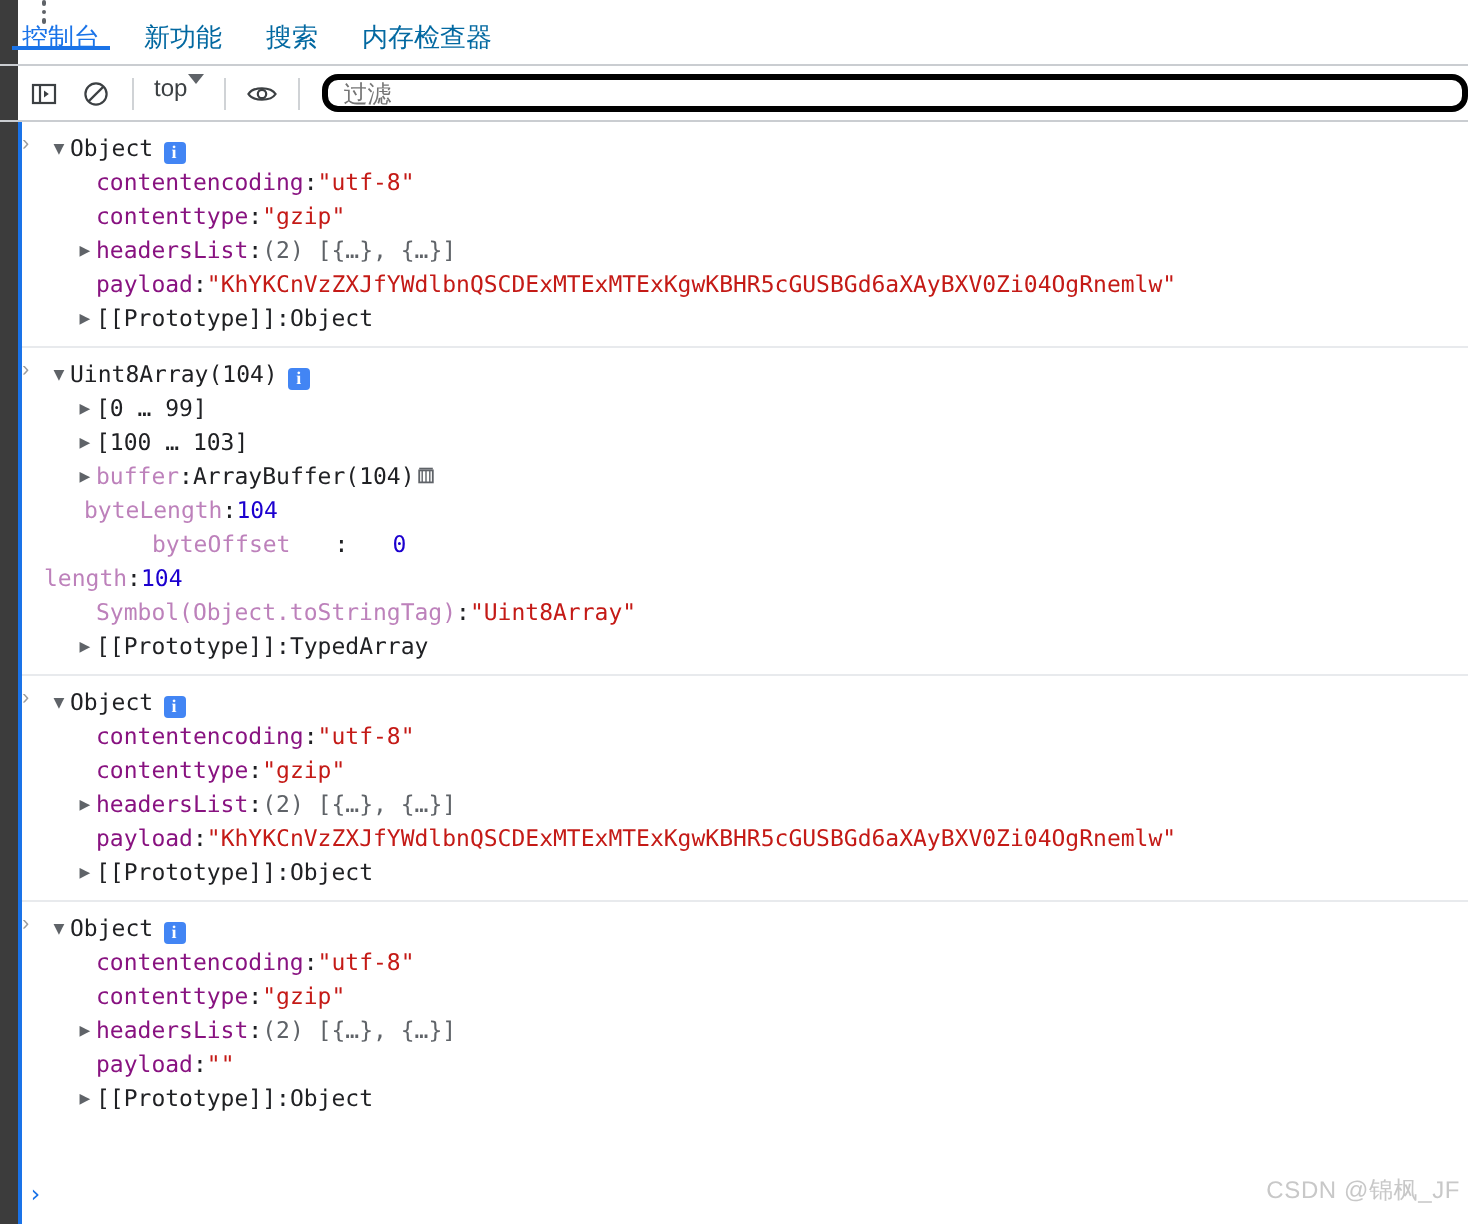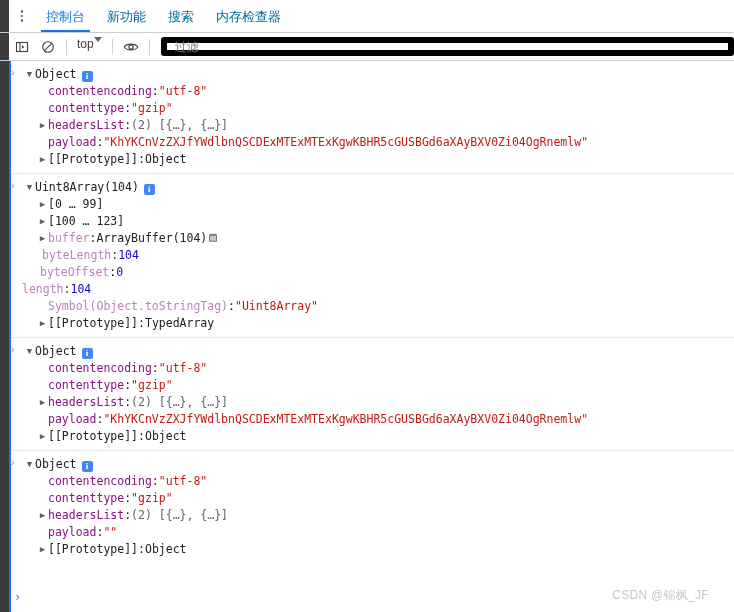--- a/index.html
+++ b/index.html
@@ -20,20 +20,21 @@
   
   .tabbar {
     position: relative;
     height: 33px;
     background: #ffffff;
     border-bottom: 1px solid #cacdd1;
     display: flex;
     align-items: stretch;
     padding-left: 0;
     box-sizing: border-box;
+    flex-direction: column;
   }
   .tabbar::before {
     content: "";
     position: absolute;
     left: 0; top: 0; bottom: 0;
     width: 9px;
     background: #3c3c3c;
   }
   .more-menu {
     width: 26px;
@@ -125,22 +126,22 @@
     width: 0; height: 0;
     border-left: 4px solid transparent;
     border-right: 4px solid transparent;
     border-top: 5px solid #5f6368;
   }
   .filter-box {
     flex: 1;
     height: 19px;
     margin-left: 6px;
     margin-right: 0;
-    border: 6px solid #000000;
-    border-radius: 3px;
+    border: 3px solid #000000;
+    border-radius: 8px;
     display: flex;
     align-items: center;
     padding: 0 6px;
     box-sizing: border-box;
     background: #fff;
     font-size: 12px;
     color: #9aa0a6;
   }
 
   
@@ -244,21 +245,21 @@
   }
   .prompt-caret {
     margin-left: 14px;
     color: #1a73e8;
     font-family: "DejaVu Sans Mono", monospace;
     font-size: 12px;
   }
 
   .watermark {
     position: absolute;
-    right: 25px;
+    right: 4px;
     bottom: 8px;
     font-size: 12px;
     color: #c8c8c8;
     font-family: "Liberation Sans", sans-serif;
     letter-spacing: 0.3px;
   }
 
   .scroll-line {
     position: absolute;
     right: 0; top: 0;
@@ -374,42 +375,42 @@
           <span class="tri">▼</span>
           <span class="k-obj">Uint8Array(104)</span>
           <span class="ibadge">i</span>
         </div>
         <div class="row" style="padding-left: 26px;">
           <span class="tri">▶</span>
           <span class="k-obj">[0 … 99]</span>
         </div>
         <div class="row" style="padding-left: 26px;">
           <span class="tri">▶</span>
-          <span class="k-obj">[100 … 123]</span>
+          <span class="k-obj">[100 … 103]</span>
         </div>
         <div class="row" style="padding-left: 26px;">
           <span class="tri">▶</span>
           <span class="k-name dim">buffer</span>
           <span class="punct">: </span>
           <span class="v-plain">ArrayBuffer(104)</span>
           <span class="buf-icon"><svg width="10" height="10" viewBox="0 0 10 10">
               <rect x="1.6" y="2.2" width="6.8" height="6" fill="none" stroke="#5f6368" stroke-width="0.9"></rect>
               <line x1="3.1" y1="2.2" x2="3.1" y2="8.2" stroke="#5f6368" stroke-width="0.7"></line>
               <line x1="5" y1="2.2" x2="5" y2="8.2" stroke="#5f6368" stroke-width="0.7"></line>
               <line x1="6.9" y1="2.2" x2="6.9" y2="8.2" stroke="#5f6368" stroke-width="0.7"></line>
               <line x1="1.6" y1="1.3" x2="8.4" y2="1.3" stroke="#5f6368" stroke-width="0.9"></line>
             </svg></span>
         </div>
         <div class="row" style="padding-left: 20px;">
           <span class="tri blank">&nbsp;</span>
           <span class="k-name dim">byteLength</span>
           <span class="punct">: </span>
           <span class="v-num">104</span>
         </div>
-        <div class="row" style="padding-left: 18px;">
+        <div class="row" style="padding-left: 32px; gap: 22px;">
           <span class="tri blank">&nbsp;</span>
           <span class="k-name dim">byteOffset</span>
           <span class="punct">: </span>
           <span class="v-num">0</span>
         </div>
         <div class="row" style="">
           <span class="tri blank">&nbsp;</span>
           <span class="k-name dim">length</span>
           <span class="punct">: </span>
           <span class="v-num">104</span>

